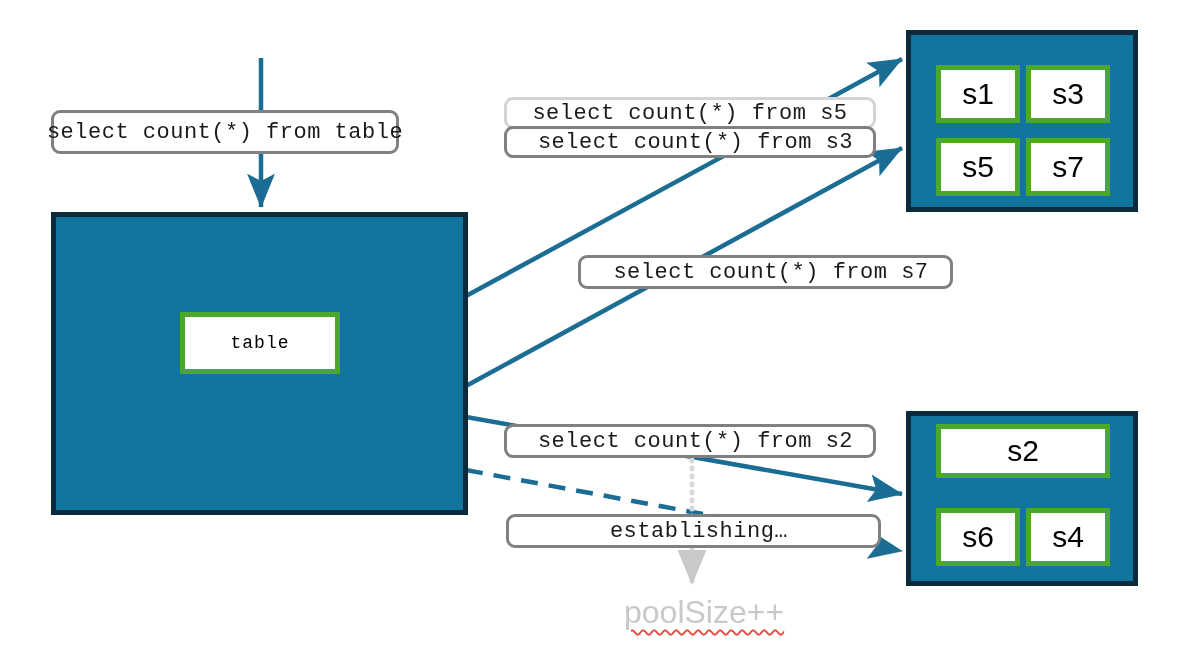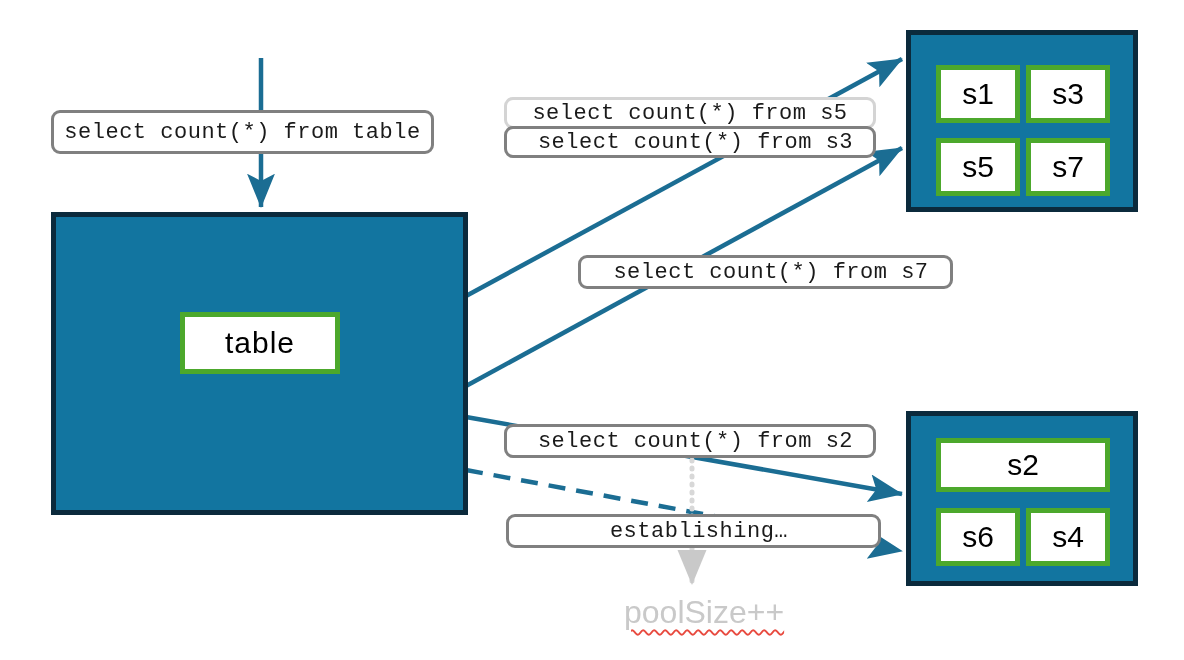--- a/index.html
+++ b/index.html
@@ -39,22 +39,22 @@
     position: absolute;
     background: #ffffff;
     border: 5px solid #4CA82C;
     box-sizing: border-box;
     display: flex;
     align-items: center;
     justify-content: center;
     color: #000000;
   }
   .node-box.mono {
-    font-family: Liberation Sans, sans-serif;
-    font-size: 30px;
+    font-family: Liberation Mono, monospace;
+    font-size: 18px;
     letter-spacing: 1px;
   }
   .node-box.sans {
     font-family: "Liberation Sans", sans-serif;
     font-size: 30px;
   }
 
   
   .label-pill {
     position: absolute;
@@ -116,36 +116,36 @@
 
     <line x1="466" y1="386" x2="902" y2="148" stroke="#1B6D93" stroke-width="4.5" marker-end="url(#arrowhead)"></line>
 
     <line x1="466" y1="417" x2="902" y2="494" stroke="#1B6D93" stroke-width="4.5" marker-end="url(#arrowhead)"></line>
 
     <line x1="466" y1="470" x2="902" y2="551" stroke="#1B6D93" stroke-width="4.5" stroke-dasharray="17 11" marker-end="url(#arrowhead-dash)"></line>
 
     <line x1="692" y1="452" x2="692" y2="583" stroke="#D8D8D8" stroke-width="5" stroke-linecap="round" stroke-dasharray="1 7" marker-end="url(#arrowhead-grey)"></line>
   </svg>
 
-  <div class="label-pill" style="left:51px; top:110px; width:383px; height:44px;border-radius:9px;">select count(*) from table</div>
+  <div class="label-pill" style="left:51px; top:110px; width:348px; height:44px;border-radius:9px;">select count(*) from table</div>
 
   <div class="container-box" style="left:51px; top:212px; width:417px; height:303px;"></div>
 
   <div class="node-box mono" style="left:180px; top:312px; width:160px; height:62px;">table</div>
 
   <div class="container-box" style="left:906px; top:30px; width:232px; height:182px;"></div>
 
   <div class="node-box sans" style="left:936px; top:65px; width:84px; height:58px;">s1</div>
   <div class="node-box sans" style="left:1026px; top:65px; width:84px; height:58px;">s3</div>
   <div class="node-box sans" style="left:936px; top:138px; width:84px; height:58px;">s5</div>
   <div class="node-box sans" style="left:1026px; top:138px; width:84px; height:58px;">s7</div>
 
   <div class="container-box" style="left:906px; top:411px; width:232px; height:175px;"></div>
 
-  <div class="node-box sans" style="left:936px; top:438px; width:174px; height:54px;">s2</div>
+  <div class="node-box sans" style="left:936px; top:424px; width:174px; height:54px;">s2</div>
   <div class="node-box sans" style="left:936px; top:508px; width:84px; height:58px;">s6</div>
   <div class="node-box sans" style="left:1026px; top:508px; width:84px; height:58px;">s4</div>
 
   <div class="label-pill faded" style="left:504px; top:97px; width:372px; height:32px;">select count(*) from s5</div>
 
   <div class="label-pill front" style="left:504px; top:126px; width:372px; height:32px;">select count(*) from s3</div>
 
   <div class="label-pill front" style="left:578px; top:255px; width:375px; height:34px;">select count(*) from s7</div>
 
   <div class="label-pill front" style="left:504px; top:424px; width:372px; height:34px;">select count(*) from s2</div>

